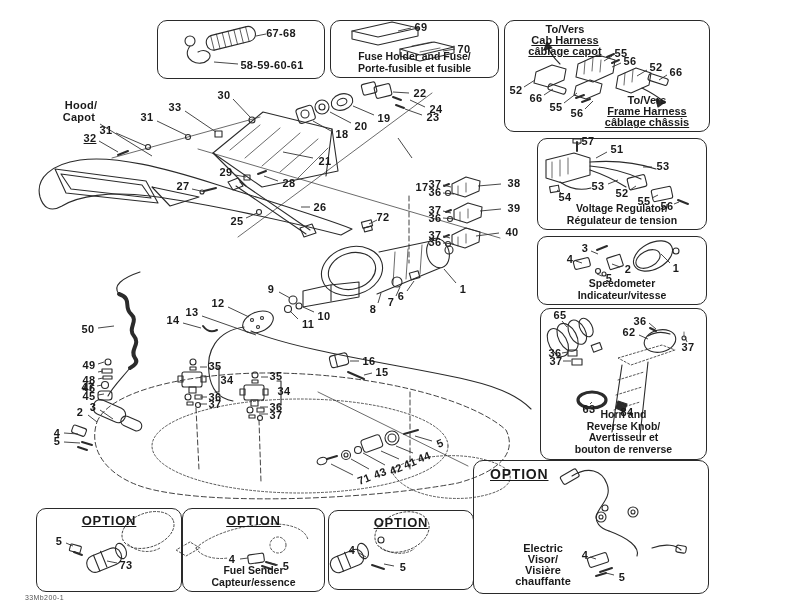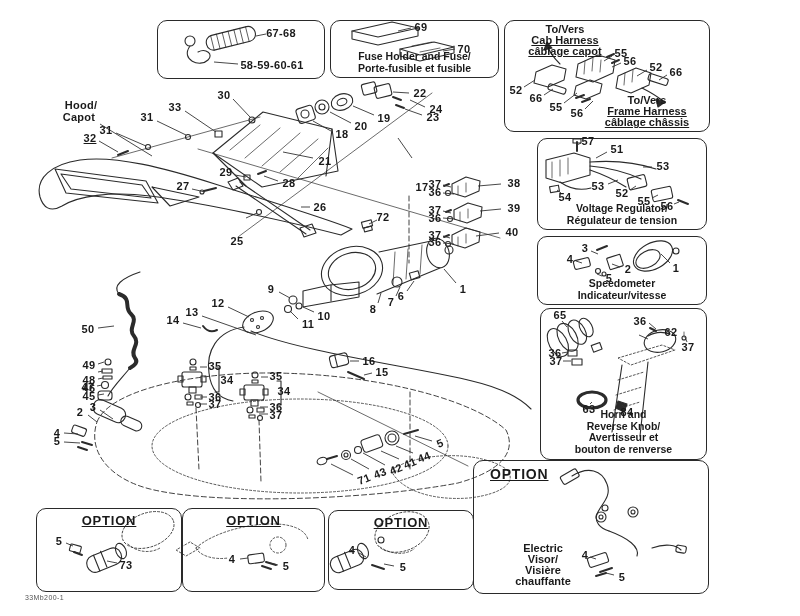--- a/index.html
+++ b/index.html
@@ -551,20 +551,24 @@
       <div>chauffante</div>
     </div>
   </div>
 
   <div class="box" style="left:36px;top:508px;width:144px;height:82px">
     <div class="option">OPTION</div>
   </div>
 
   <div class="box" style="left:182px;top:508px;width:141px;height:82px">
     <div class="option">OPTION</div>
+    <div class="btitle" style="bottom:3px">
+      <div>Fuel Sender</div>
+      <div>Capteur/essence</div>
+    </div>
   </div>
 
   <div class="box" style="left:328px;top:510px;width:144px;height:78px">
     <div class="option">OPTION</div>
   </div>
 
   <div id="label-layer">
       <div class="plabel" style="left: 281px; top: 33px;">67-68</div>
       <div class="plabel" style="left: 272px; top: 65px;">58-59-60-61</div>
       <div class="plabel" style="left: 421px; top: 27px;">69</div>
@@ -585,21 +589,21 @@
       <div class="plabel" style="left: 622px; top: 193px;">52</div>
       <div class="plabel" style="left: 644px; top: 201px;">55</div>
       <div class="plabel" style="left: 667px; top: 206px;">56</div>
       <div class="plabel" style="left: 585px; top: 248px;">3</div>
       <div class="plabel" style="left: 570px; top: 259px;">4</div>
       <div class="plabel" style="left: 628px; top: 269px;">2</div>
       <div class="plabel" style="left: 609px; top: 278px;">5</div>
       <div class="plabel" style="left: 676px; top: 268px;">1</div>
       <div class="plabel" style="left: 560px; top: 315px;">65</div>
       <div class="plabel" style="left: 640px; top: 321px;">36</div>
-      <div class="plabel" style="left: 629px; top: 332px; margin-left: 42px;">62</div>
+      <div class="plabel" style="left: 629px; top: 332px;">62</div>
       <div class="plabel" style="left: 688px; top: 347px;">37</div>
       <div class="plabel" style="left: 555px; top: 353px;">36</div>
       <div class="plabel" style="left: 556px; top: 361px;">37</div>
       <div class="plabel" style="left: 589px; top: 409px;">63</div>
       <div class="plabel" style="left: 627px; top: 412px;">84</div>
       <div class="plabel" style="left: 585px; top: 555px;">4</div>
       <div class="plabel" style="left: 622px; top: 577px;">5</div>
       <div class="plabel" style="left: 59px; top: 541px;">5</div>
       <div class="plabel" style="left: 126px; top: 565px;">73</div>
       <div class="plabel" style="left: 232px; top: 559px;">4</div>
@@ -618,21 +622,21 @@
       <div class="plabel" style="left: 433px; top: 117px;">23</div>
       <div class="plabel" style="left: 384px; top: 118px;">19</div>
       <div class="plabel" style="left: 361px; top: 126px;">20</div>
       <div class="plabel" style="left: 342px; top: 134px;">18</div>
       <div class="plabel" style="left: 325px; top: 161px;">21</div>
       <div class="plabel" style="left: 422px; top: 163px; margin-top: 24px;">17</div>
       <div class="plabel" style="left: 226px; top: 172px;">29</div>
       <div class="plabel" style="left: 289px; top: 183px;">28</div>
       <div class="plabel" style="left: 183px; top: 186px;">27</div>
       <div class="plabel" style="left: 320px; top: 207px;">26</div>
-      <div class="plabel" style="left: 237px; top: 221px; margin-top: 20px;">25</div>
+      <div class="plabel" style="left: 237px; top: 221px;">25</div>
       <div class="plabel" style="left: 383px; top: 217px;">72</div>
       <div class="plabel" style="left: 435px; top: 184px;">37</div>
       <div class="plabel" style="left: 435px; top: 192px;">36</div>
       <div class="plabel" style="left: 514px; top: 183px;">38</div>
       <div class="plabel" style="left: 435px; top: 210px;">37</div>
       <div class="plabel" style="left: 435px; top: 218px;">36</div>
       <div class="plabel" style="left: 514px; top: 208px;">39</div>
       <div class="plabel" style="left: 435px; top: 235px;">37</div>
       <div class="plabel" style="left: 435px; top: 242px;">36</div>
       <div class="plabel" style="left: 512px; top: 232px;">40</div>

